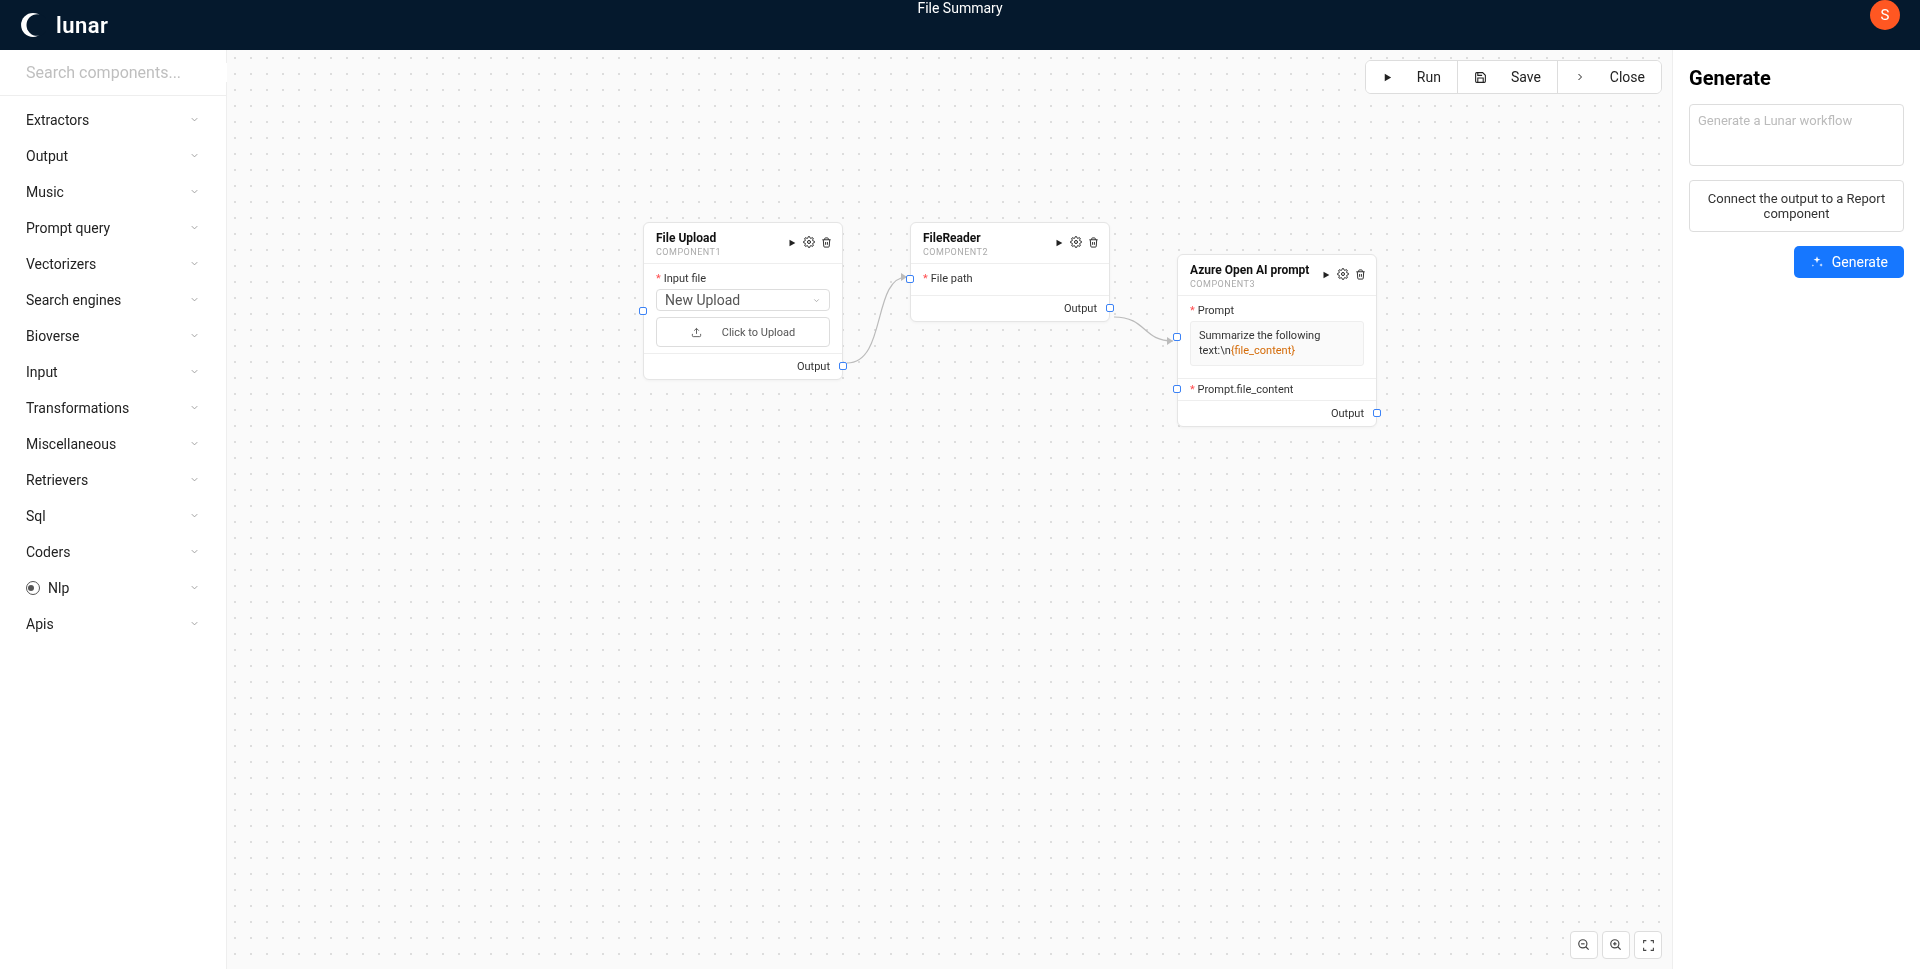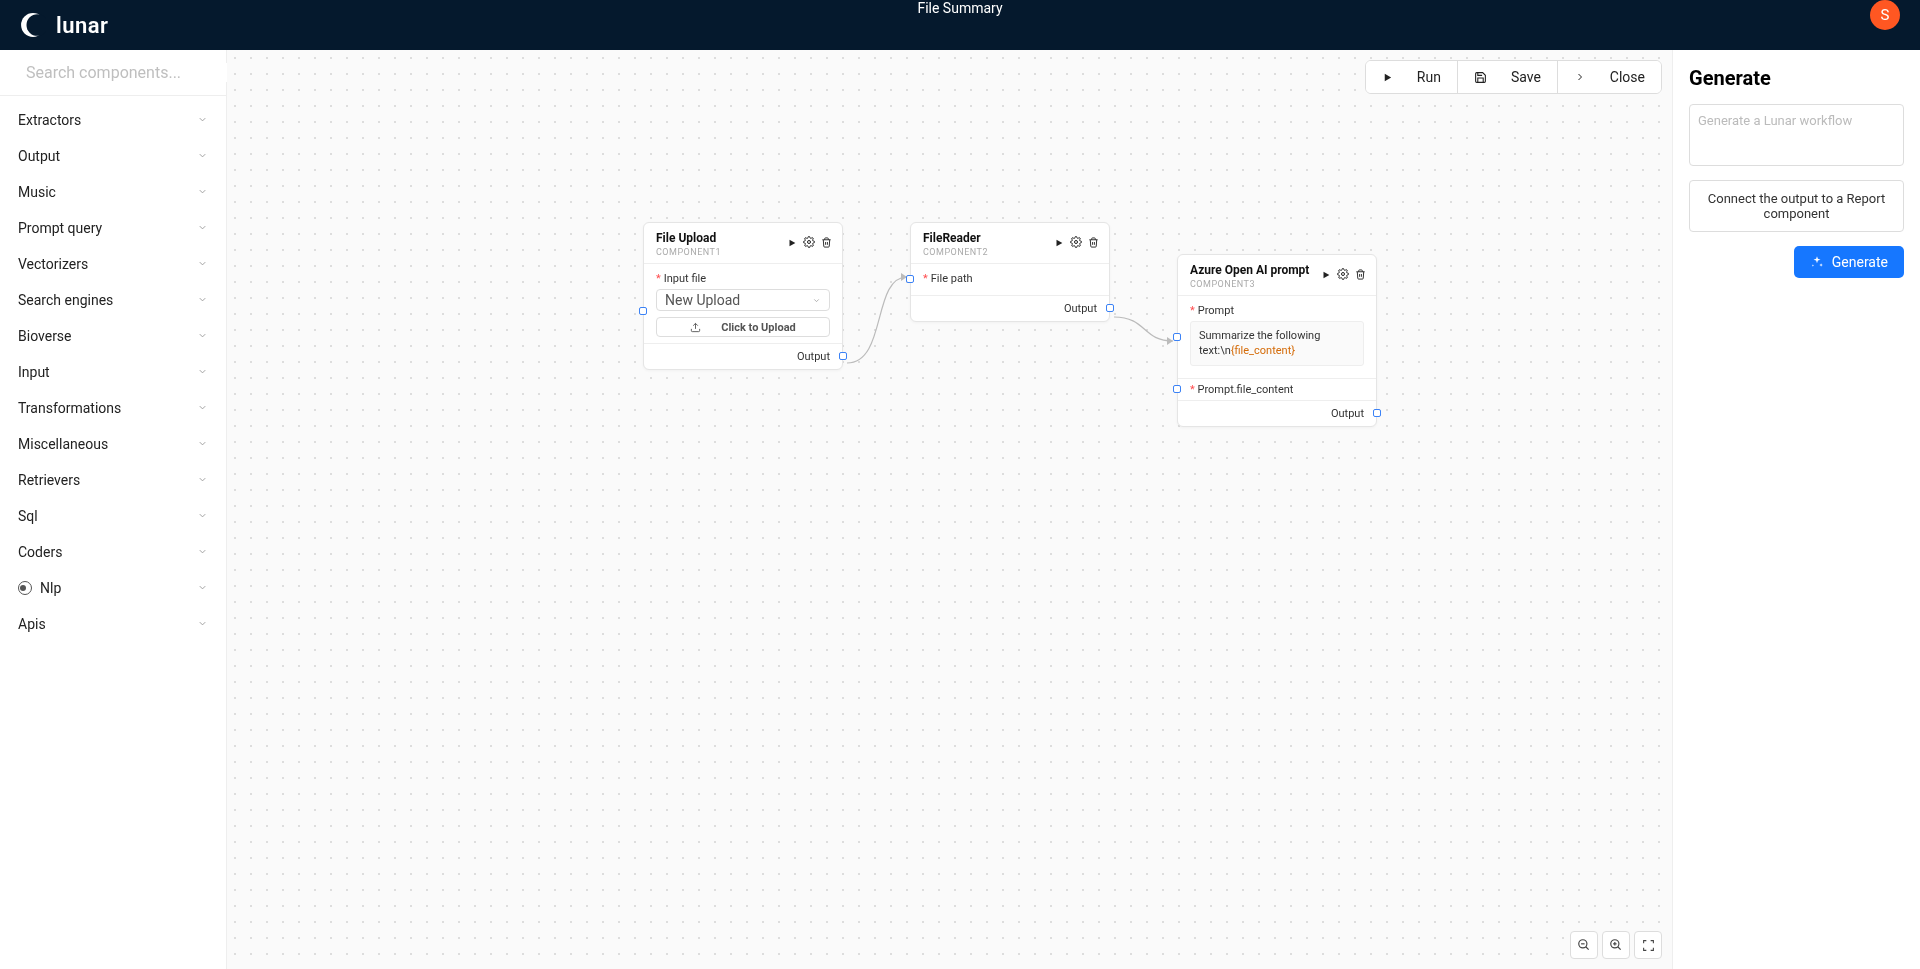--- a/index.html
+++ b/index.html
@@ -16,21 +16,21 @@
 
   
   .body { flex: 1; display: flex; min-height: 0; }
 
   
   .sidebar { width: 227px; border-right: 1px solid #eee; display: flex; flex-direction: column; }
   .search-wrap { height: 46px; display: flex; align-items: center; padding: 0 18px; border-bottom: 1px solid #eee; gap: 8px; }
   .search-wrap input { border: none; outline: none; font-size: 16px; flex: 1; }
   .search-wrap input::placeholder { color: #bfbfbf; }
   .side-items { flex: 1; overflow: auto; padding-top: 6px; }
-  .side-item { display: flex; align-items: center; justify-content: space-between; padding: 0 18px; height: 36px; font-size: 14px; color: #222; cursor: pointer; }
+  .side-item { display: flex; align-items: center; justify-content: space-between; padding: 0 26px; height: 36px; font-size: 14px; color: #222; cursor: pointer; }
   .side-item .chev { color: #999; }
   .side-item .lbl { display:flex; align-items:center; gap:8px; }
   .side-item .dot { width:14px; height:14px; border-radius:50%; border:1.5px solid #555; display:inline-block; position:relative;}
   .side-item .dot::after{content:"";position:absolute;width:6px;height:6px;border-radius:50%;background:#555;left:1px;top:3px;}
 
   
   .canvas-wrap { flex: 1; position: relative; background: #fafafa;
     background-image: radial-gradient(#ddd 1px, transparent 1px);
     background-size: 16px 16px;
     background-position: 0 0;
@@ -46,21 +46,21 @@
   .node { position:absolute; width: 200px; background:#fff; border:1px solid #e5e5e5; border-radius:6px; box-shadow: 0 1px 3px rgba(0,0,0,0.04); }
   .node-head { display:flex; align-items:flex-start; justify-content:space-between; padding:8px 10px 6px 12px; border-bottom:1px solid #eee;}
   .node-title { font-size:12px; font-weight:700; color:#111; }
   .node-sub { font-size:9px; color:#aaa; letter-spacing:0.5px; margin-top:2px;}
   .node-icons { display:flex; gap:6px; align-items:center; margin-top:2px;}
   .node-icons span{cursor:pointer; color:#333;}
   .node-body { padding:8px 12px 6px;}
   .field-label { font-size:11px; color:#333; margin-bottom:4px;}
   .field-label .req{color:#ff4d4f; margin-right:3px;}
   .select { border:1px solid #ddd; border-radius:4px; height:22px; font-size:14px; display:flex; align-items:center; justify-content:space-between; padding:0 8px; color:#555; margin-bottom:6px; cursor:pointer;}
-  .upload-btn { border:1px solid #ddd; border-radius:4px; height:20px; font-size:11px; display:flex; align-items:center; justify-content:center; gap:20px; color:#555; cursor:pointer;font-weight:bold;}
+  .upload-btn { border:1px solid #ddd; border-radius:4px; height:30px; font-size:11px; display:flex; align-items:center; justify-content:center; gap:20px; color:#555; cursor:pointer;}
   .node-out { border-top:1px solid #eee; padding:6px 12px; text-align:right; font-size:11px; color:#333; position:relative;}
   .node-in-row { padding:4px 12px; font-size:11px; color:#333; position:relative;}
   .code-box { border:1px solid #eee; border-radius:3px; background:#fafafa; padding:6px 8px; font-family: "SFMono-Regular",Consolas,monospace; font-size:11px; line-height:1.4; color:#333; margin-bottom:6px; white-space:pre-wrap;}
   .code-box .tmpl{ color:#d46b08; }
   .port { position:absolute; width:8px; height:8px; border:1px solid #3b82f6; background:#fff; border-radius:2px; }
   .port.out{ right:-5px; } .port.in{ left:-5px; }
 
   
   .right { width: 248px; border-left:1px solid #eee; padding:16px; display:flex; flex-direction:column; gap:14px;}
   .right h2{ font-size:20px; font-weight:700;}

